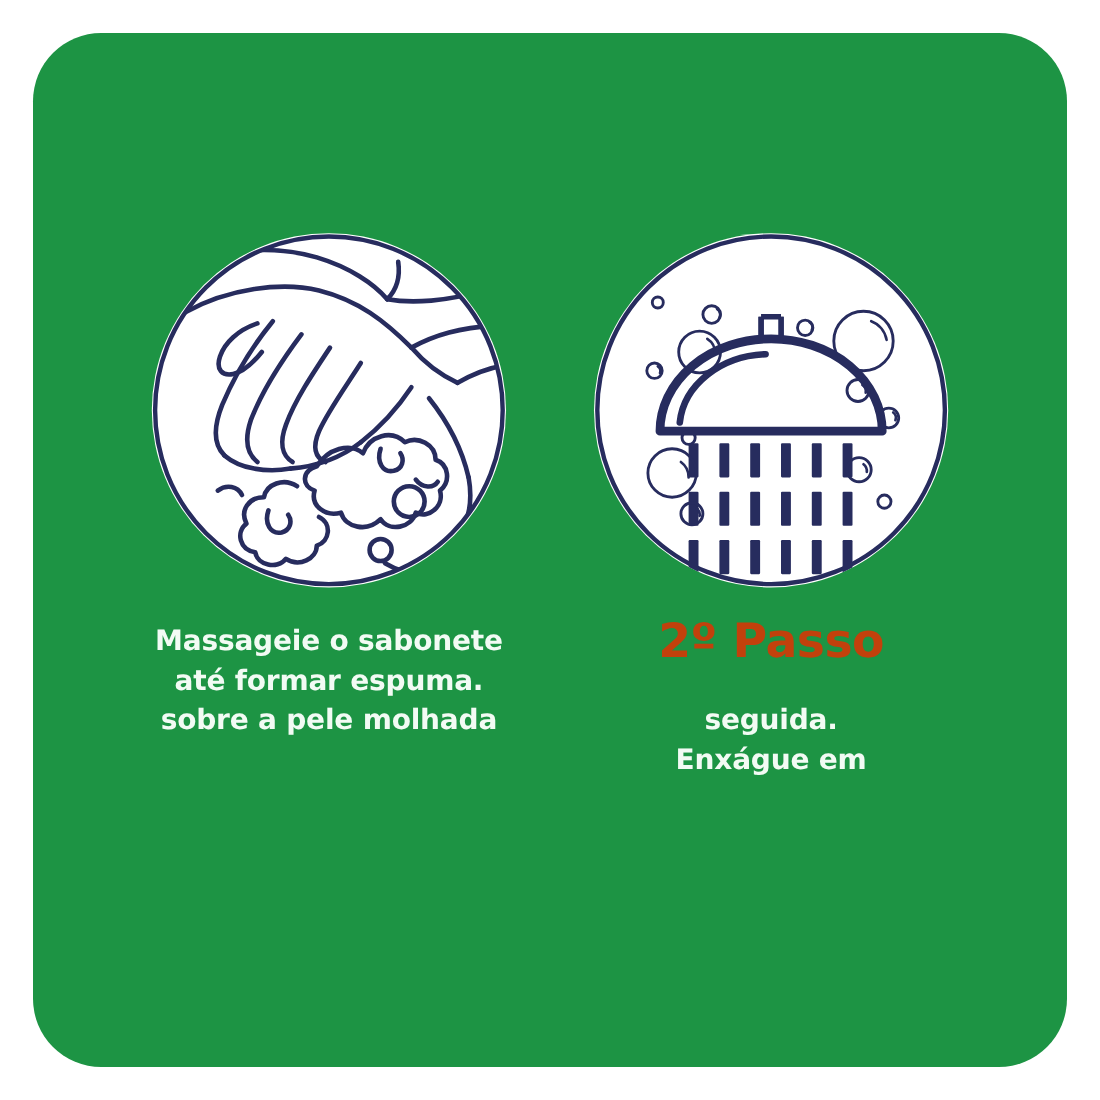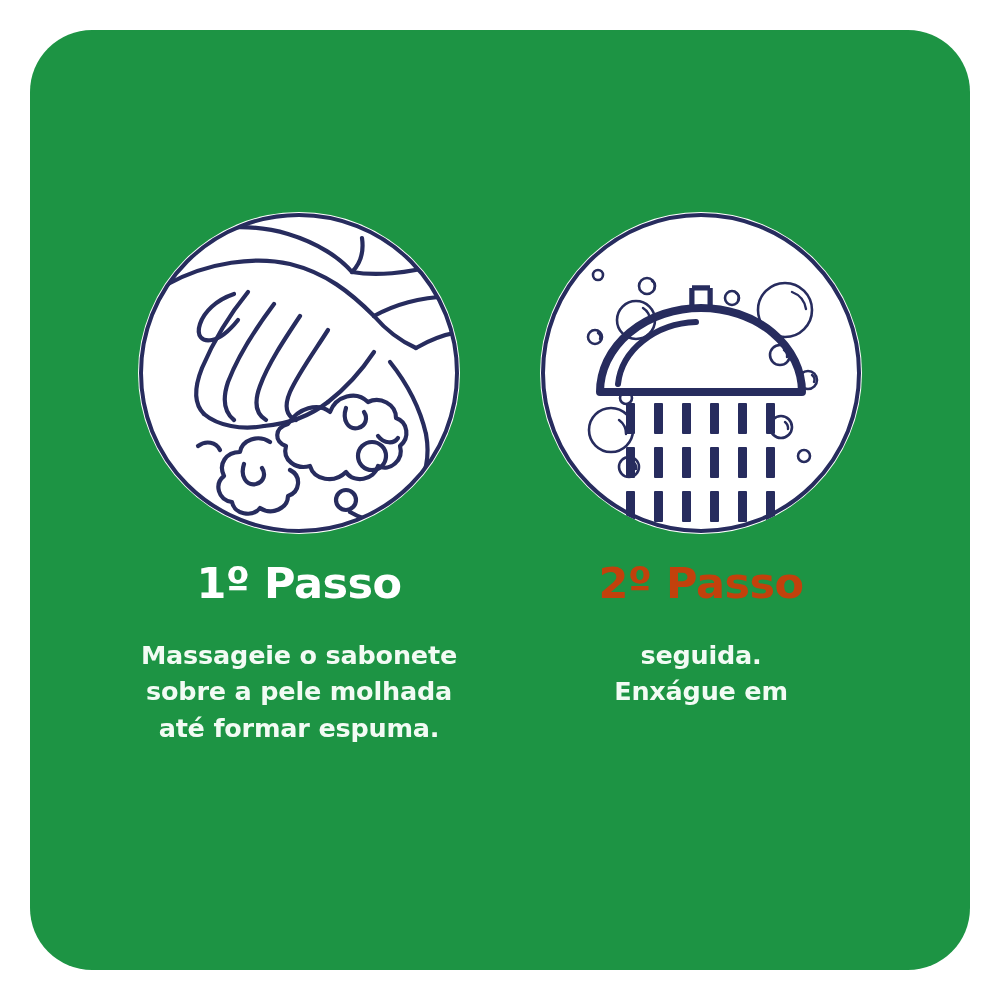--- a/index.html
+++ b/index.html
@@ -159,26 +159,25 @@
 
             <path d="M212 300 C 232 312, 260 314, 282 304"></path>
 
             <circle cx="234" cy="244" r="14"></circle>
             <circle cx="208" cy="288" r="10"></circle>
           </g>
           <circle cx="161" cy="161" r="158" fill="none" stroke="#272c5e" stroke-width="4"></circle>
         </svg>
       </div>
 
-      <div class="step-title" style="color: rgb(255, 255, 255);">1º Passo</div>
 
       <div class="step-desc" style="color: rgb(242, 251, 244);">
         <span class="ln">Massageie o sabonete</span>
+        <span class="ln">até formar espuma.</span>
         <span class="ln">sobre a pele molhada</span>
-        <span class="ln">até formar espuma.</span>
       </div>
     </div>
 
     <div class="step">
 
       <div class="media">
         <svg viewBox="0 0 322 322" xmlns="http://www.w3.org/2000/svg">
           <circle cx="161" cy="161" r="158" fill="#ffffff" stroke="#272c5e" stroke-width="4"></circle>
 
           <g fill="none" stroke="#272c5e" stroke-width="7" stroke-linecap="butt">

